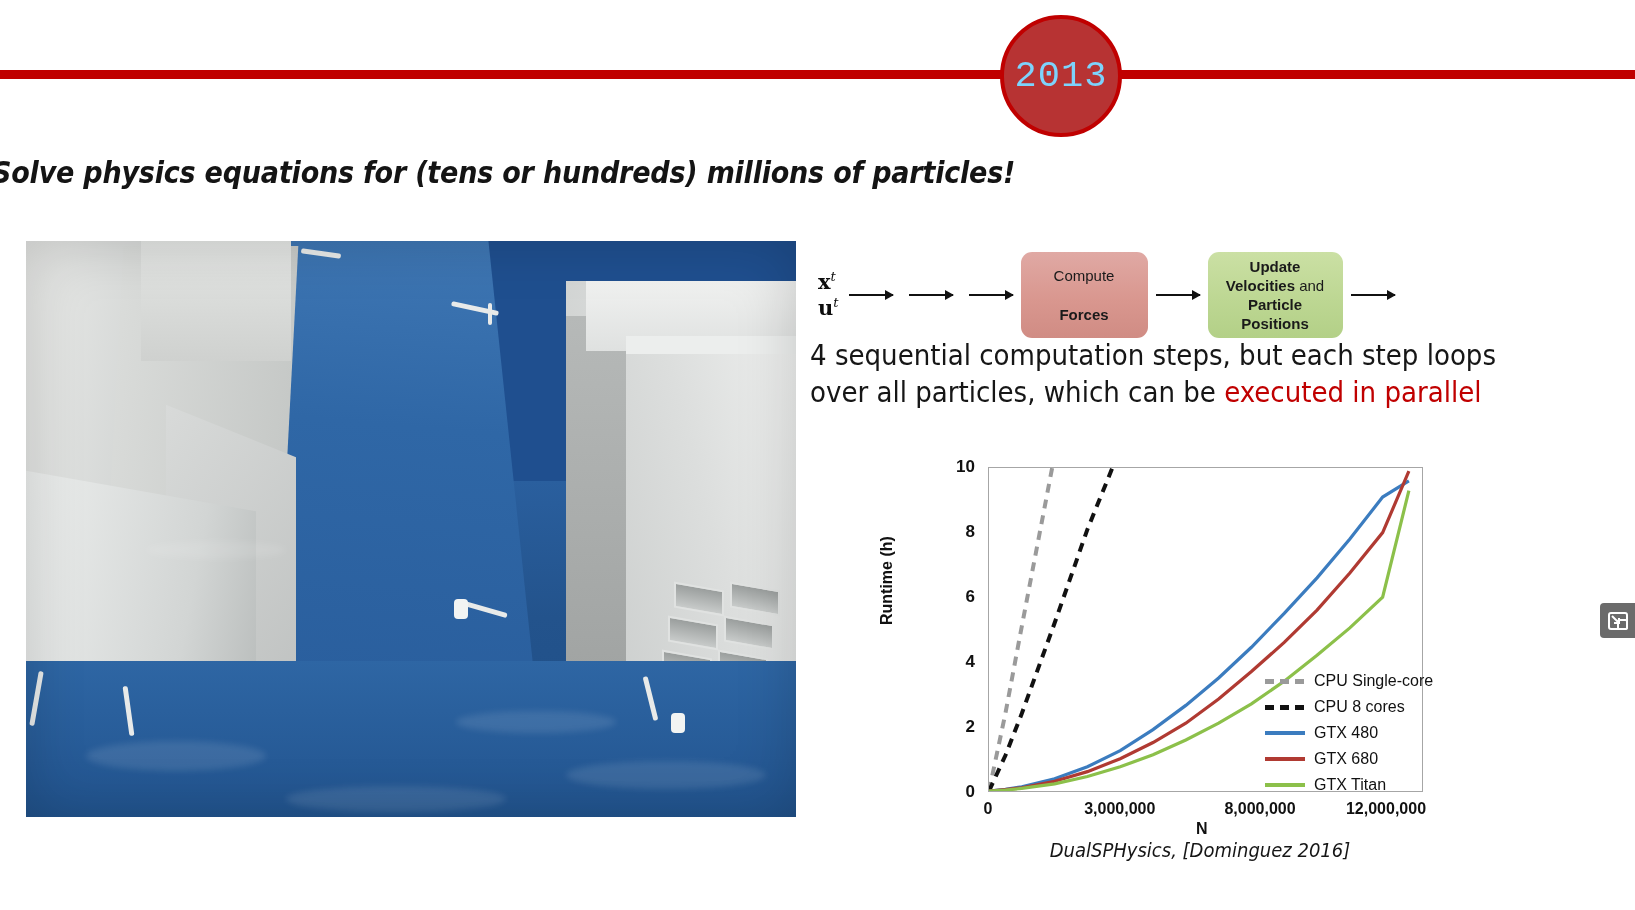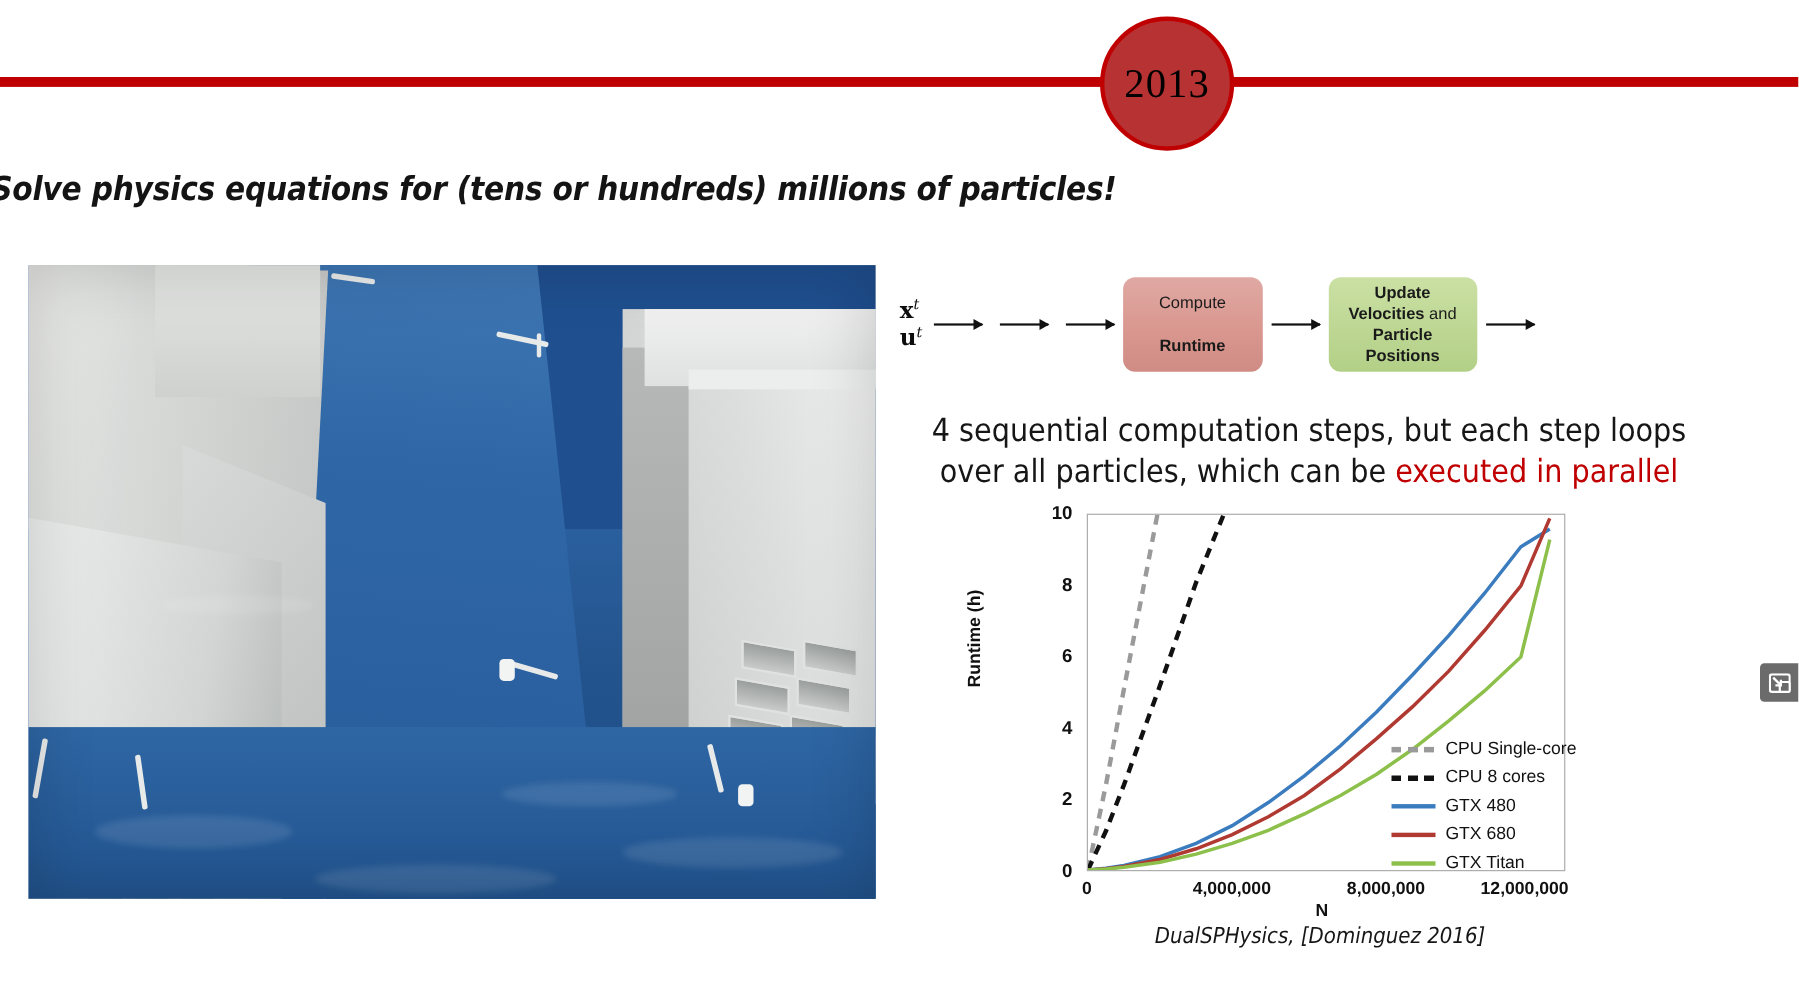--- a/index.html
+++ b/index.html
@@ -26,22 +26,22 @@
     width: 122px; height: 122px;
     border-radius: 50%;
     background: #b73333;
     border: 4px solid #c00000;
     display: flex;
     align-items: center;
     justify-content: center;
     z-index: 3;
   }
   #year-badge-label {
-    color: #000000;
-    font-family: Liberation Serif, serif;
+    color: #7dd3fc;
+    font-family: Liberation Mono, monospace;
     font-size: 37px;
     letter-spacing: 1px;
   }
 
   
   #headline {
     position: absolute;
     left: -8px; top: 155px;
     width: 900px;
     font-family: "DejaVu Sans Condensed", "Liberation Sans", sans-serif;
@@ -211,23 +211,22 @@
     background: linear-gradient(180deg,#e0a9a4 0%, #d9978f 55%, #d08c84 100%);
   }
   #box-positions {
     width: 135px;
     background: linear-gradient(180deg,#cbe0a4 0%, #bdd793 55%, #b3d087 100%);
   }
 
   
   #body-copy {
     position: absolute;
-    left: 810px; top: 373px;
+    left: 810px; top: 337px;
     width: 760px;
-    text-align: center;
     font-size: 29px;
     line-height: 1.28;
     color: #161616;
     font-family: "DejaVu Sans Condensed", "Liberation Sans", sans-serif;
   }
   #body-copy-accent { color: #c00000; }
 
   
   #chart {
     position: absolute;
@@ -412,21 +411,21 @@
   <div class="pipe-arrow"></div>
   <div style="width:8px;flex:none;"></div>
 
 
   <div style="width:8px;flex:none;"></div>
   <div class="pipe-arrow"></div>
   <div style="width:8px;flex:none;"></div>
 
   <div class="pipe-box" id="box-forces">
     <span>
-      Compute<br><br><b>Runtime</b>
+      Compute<br><br><b>Forces</b>
     </span>
   </div>
 
   <div style="width:8px;flex:none;"></div>
   <div class="pipe-arrow"></div>
   <div style="width:8px;flex:none;"></div>
 
   <div class="pipe-box" id="box-positions">
     <span>
       <b>Update</b><br><b>Velocities</b> and<br><b>Particle Positions</b>
@@ -450,21 +449,21 @@
   <div id="ytick-holder">
       <div class="ytick" style="top: 342px;">0</div>
       <div class="ytick" style="top: 277px;">2</div>
       <div class="ytick" style="top: 212px;">4</div>
       <div class="ytick" style="top: 147px;">6</div>
       <div class="ytick" style="top: 82px;">8</div>
       <div class="ytick" style="top: 17px;">10</div>
     </div>
   <div id="xtick-holder">
       <div class="xtick" style="left: 88px;">0</div>
-      <div class="xtick" style="left: 219.818px;">4,000,000</div>
+      <div class="xtick" style="left: 219.818px;">3,000,000</div>
       <div class="xtick" style="left: 360px;">8,000,000</div>
       <div class="xtick" style="left: 486px;">12,000,000</div>
     </div>
 
   <div id="chart-plot">
     <svg id="chart-svg" width="433" height="323" viewBox="0 0 433 323">
         <path d="M0.00,323.00 L16.40,245.48 L32.80,158.27 L65.61,-12.92" fill="none" stroke="#9a9a9a" stroke-width="4" stroke-linecap="butt" stroke-dasharray="9,7"></path>
         <path d="M0.00,323.00 L16.40,287.47 L32.80,245.48 L65.61,155.04 L98.41,61.37 L131.21,-19.38" fill="none" stroke="#111111" stroke-width="4" stroke-linecap="butt" stroke-dasharray="9,7"></path>
         <path d="M0.00,323.00 L16.40,321.38 L32.80,318.80 L65.61,310.73 L98.41,298.77 L131.21,282.63 L164.02,261.63 L196.82,237.41 L229.62,209.95 L262.42,179.26 L295.23,145.35 L328.03,109.82 L360.83,71.06 L393.64,29.07 L419.88,12.92" fill="none" stroke="#3b7cbf" stroke-width="3.2" stroke-linecap="butt"></path>
         <path d="M0.00,323.00 L16.40,321.71 L32.80,319.77 L65.61,313.31 L98.41,303.62 L131.21,290.70 L164.02,274.55 L196.82,255.17 L229.62,230.94 L262.42,203.49 L295.23,174.42 L328.03,142.12 L360.83,104.97 L393.64,64.60 L419.88,3.23" fill="none" stroke="#b03a32" stroke-width="3.2" stroke-linecap="butt"></path>

